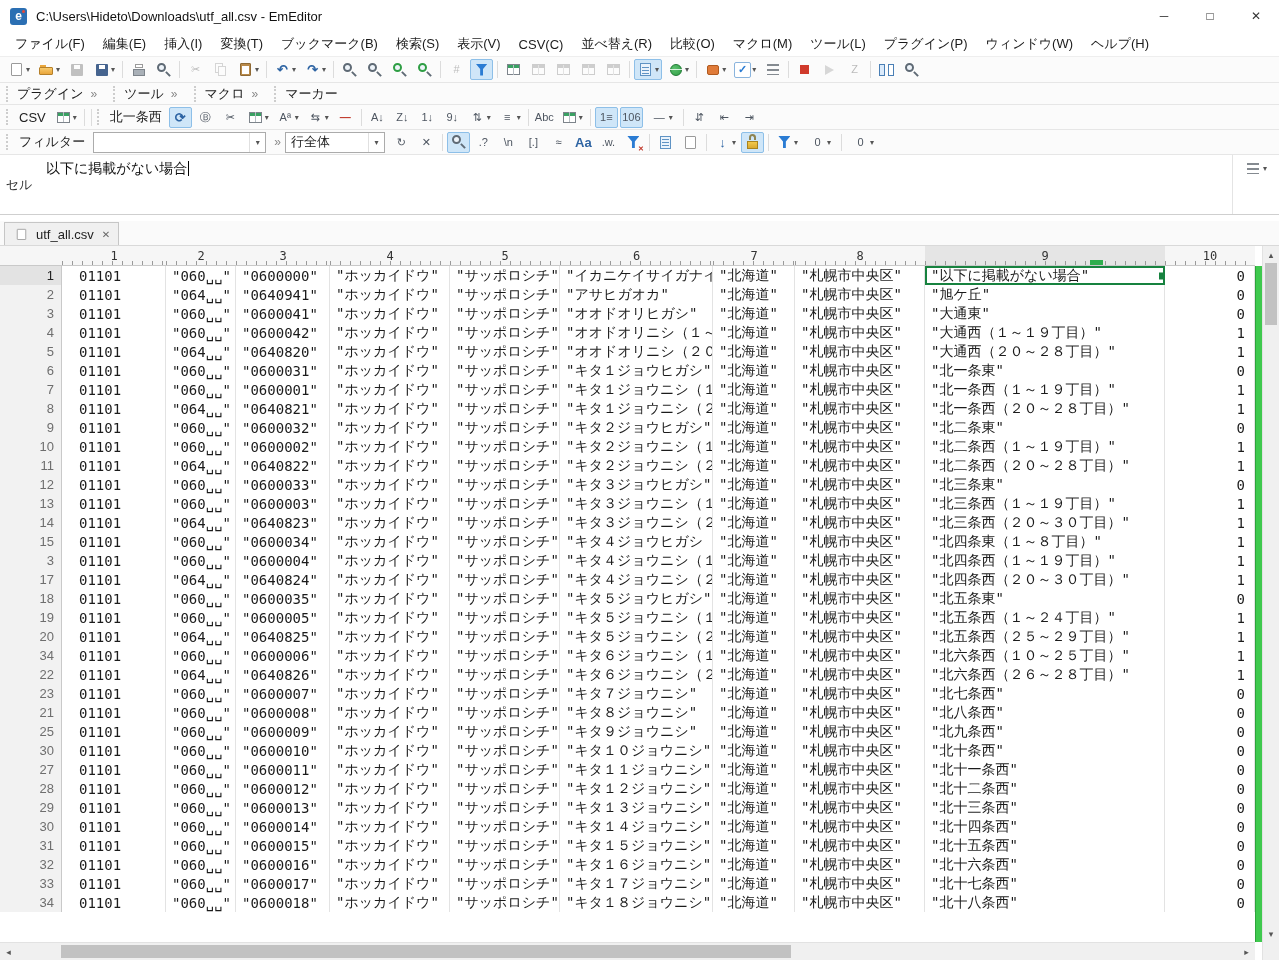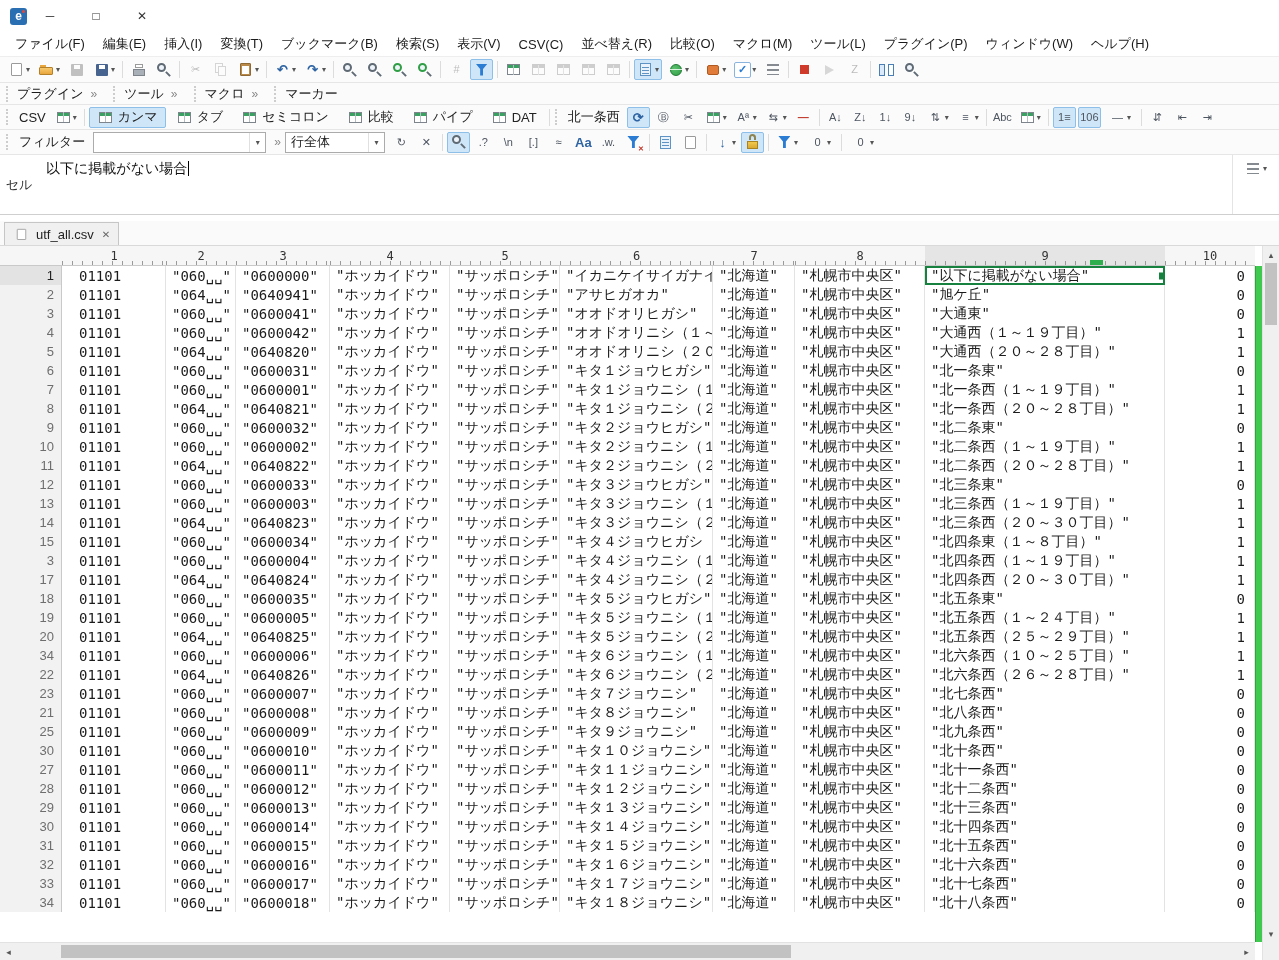--- a/index.html
+++ b/index.html
@@ -148,20 +148,21 @@
   .st-item.st-empty { width:36px; padding:0; }
   .st-circle { display:flex; align-items:center; padding:0 9px; border-left:1px solid #d6d6d6; color:#555; font-size:12px; }
 </style>
 </head>
 <body>
 
 <div class="app">
 
   <div class="titlebar">
     <span class="ic-logo">e</span>
+    <span class="title-text">C:\Users\Hideto\Downloads\utf_all.csv - EmEditor</span>
     <div class="win-controls">
         <div class="win-btn">─</div>
         <div class="win-btn">□</div>
         <div class="win-btn">✕</div>
       </div>
   </div>
 
   <div class="menubar">
       <div class="menu-item">ファイル(F)</div>
       <div class="menu-item">編集(E)</div>
@@ -322,46 +323,20 @@
     </div>
 
   <div class="csvbar">
     <div class="grip"></div>
     <span class="csv-label">CSV</span>
     <div class="tb-btn">
       <span class="ic ic-table"></span>
       <span class="dd">▾</span>
     </div>
     <div class="tb-sep"></div>
-    <div class="csv-modes">
-        <div class="mode-btn on">
-          <div class="ic ic-table"></div>
-          <div class="mode-label">カンマ</div>
-        </div>
-        <div class="mode-btn">
-          <div class="ic ic-table"></div>
-          <div class="mode-label">タブ</div>
-        </div>
-        <div class="mode-btn">
-          <div class="ic ic-table"></div>
-          <div class="mode-label">セミコロン</div>
-        </div>
-        <div class="mode-btn">
-          <div class="ic ic-table"></div>
-          <div class="mode-label">比較</div>
-        </div>
-        <div class="mode-btn">
-          <div class="ic ic-table"></div>
-          <div class="mode-label">パイプ</div>
-        </div>
-        <div class="mode-btn">
-          <div class="ic ic-table"></div>
-          <div class="mode-label">DAT</div>
-        </div>
-      </div>
     <div class="tb-sep"></div>
     <div class="grip"></div>
     <span class="sort-label">北一条西</span>
     <div class="csv-sort">
         <div class="tb-btn on">
           <div class="ic c-blue">⟳</div>
         </div>
         <div class="tb-btn">
           <div class="ic">Ⓑ</div>
         </div>

